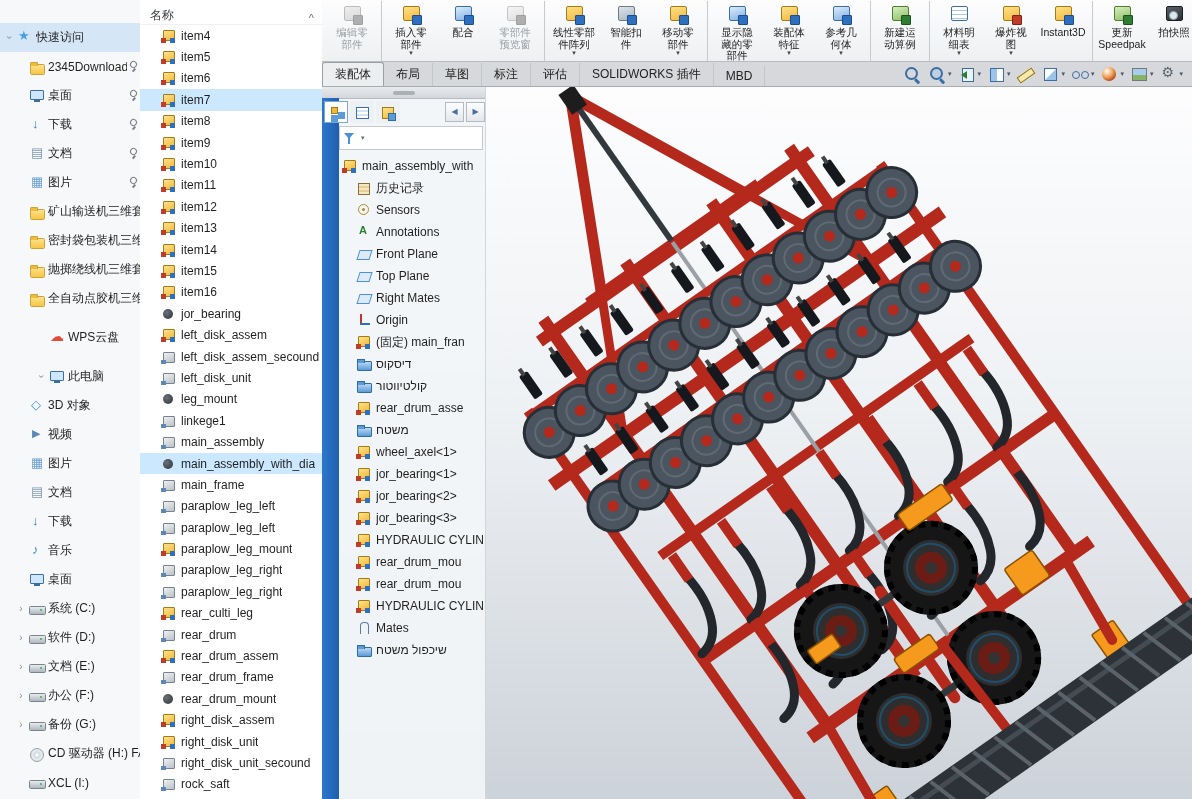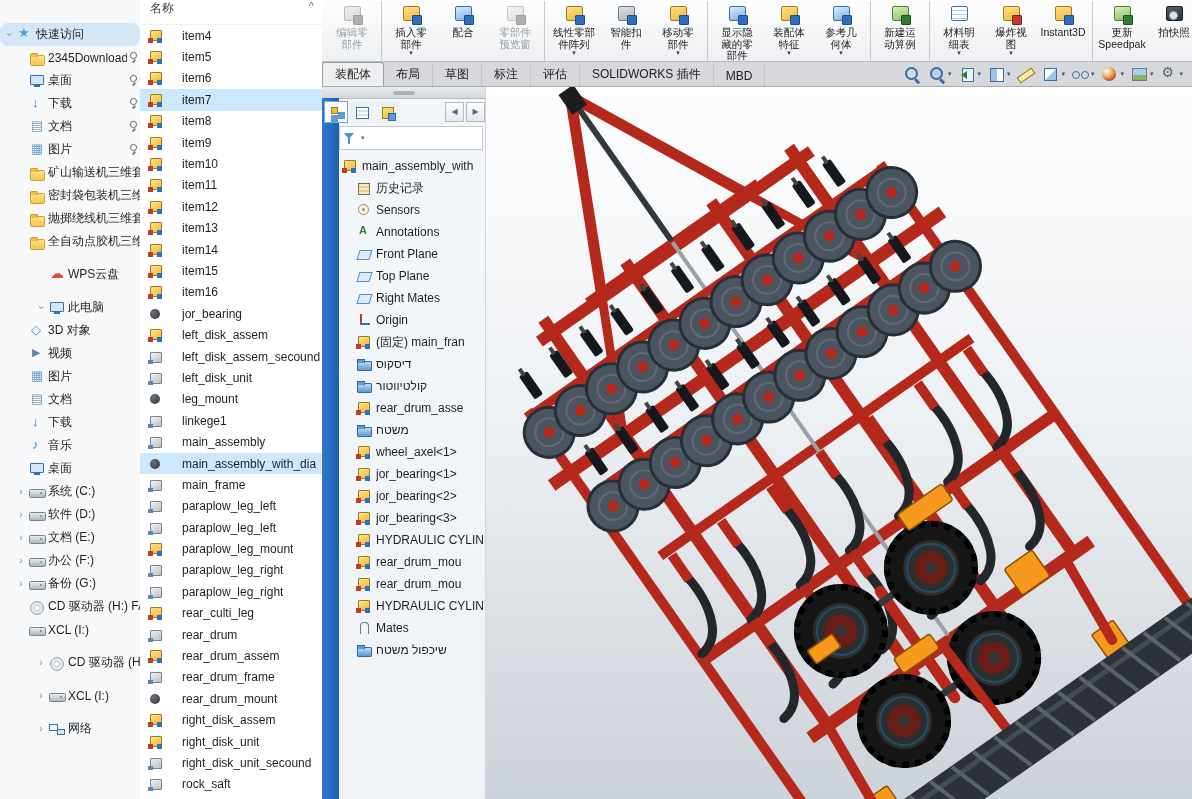--- a/index.html
+++ b/index.html
@@ -2,21 +2,21 @@
 <html style="--machine-red: #b5281c; --disc-gray: #4a5560; --tire-black: #161616; --accent-orange: #f59a1d; --steel: #9aa0a6;"><head>
 <meta charset="utf-8">
 <style>
   html,body{margin:0;padding:0;background:#888;}
   .screen{position:relative;width:1192px;height:799px;overflow:hidden;background:#fff;
           font-family:"Liberation Sans","DejaVu Sans",sans-serif;font-size:12px;color:#1f1f1f;}
 
   
   .explorer-nav{position:absolute;left:0;top:0;width:140px;height:799px;background:#f7f8fa;border-right:1px solid #e3e5e8;overflow:hidden;}
   .nav-list{padding-top:23px;}
-  .nav-row{height:23px;display:flex;align-items:center;gap:3px;padding-left:4px;cursor:default;border-radius:8px;}
+  .nav-row{height:29px;display:flex;align-items:center;gap:3px;padding-left:4px;cursor:default;}
   .nav-row.gap{margin-top:10px;padding-left:36px;}
   .nav-row.lv1{padding-left:16px;}
   .nav-row.selected{background:#d5e7f7;}
   .nlabel{white-space:nowrap;overflow:hidden;flex:1;}
   .chev{width:10px;flex:none;font-size:10px;color:#8a9097;text-align:center;display:inline-block;}
   .chev-down .chev{transform:rotate(90deg);}
   .pin{display:none;width:7px;height:11px;position:relative;flex:none;margin-right:3px;}
   .pinned .pin{display:inline-block;}
   .pin::before{content:"";position:absolute;left:0;top:0;width:5px;height:5px;border:1.5px solid #7b8187;border-radius:50%;transform:rotate(40deg);}
   .pin::after{content:"";position:absolute;left:3px;top:7px;width:1.5px;height:4px;background:#7b8187;transform:rotate(40deg);}
@@ -35,23 +35,23 @@
   .ic-video::before{content:"▶";position:absolute;left:3px;top:-1px;font-size:11px;color:#5b87b5;}
   .ic-music::before{content:"♪";position:absolute;left:3px;top:-2px;font-size:13px;font-weight:bold;color:#3f8fd6;}
   .ic-drive::before{content:"";position:absolute;left:0;top:4px;width:15px;height:7px;background:linear-gradient(#e8ecf0,#aeb6bf);border:1px solid #7c838b;border-radius:1.5px;}
   .ic-drive::after{content:"";position:absolute;right:3px;top:7px;width:2px;height:2px;background:#3fae49;border-radius:50%;}
   .ic-cd::before{content:"";position:absolute;left:1px;top:1px;width:12px;height:12px;border-radius:50%;background:radial-gradient(circle,#fff 18%,#cdd6de 22%,#e8eef3 60%,#b9c2cb);border:1px solid #9aa2aa;}
   .ic-network::before{content:"";position:absolute;left:0;top:2px;width:7px;height:5px;border:1.5px solid #3c6e9f;}
   .ic-network::after{content:"";position:absolute;left:8px;top:7px;width:6px;height:4px;border:1.5px solid #3c6e9f;background:#cfe6fb;}
 
   
   .file-pane{position:absolute;left:140px;top:0;width:182px;height:799px;background:#fff;border-right:1px solid #aeb2b6;overflow:hidden;}
-  .file-header{height:24px;display:flex;align-items:flex-start;padding:0 8px 0 10px;color:#3c4043;border-bottom:1px solid #f0f0f0;}
+  .file-header{height:24px;display:flex;align-items:flex-end;padding:0 8px 0 10px;color:#3c4043;border-bottom:1px solid #f0f0f0;}
   .file-header .sort{margin-left:auto;color:#6a7076;font-size:11px;}
-  .file-row{height:21.4px;display:flex;align-items:center;gap:19px;padding-left:8px;white-space:nowrap;}
+  .file-row{height:21.4px;display:flex;align-items:center;gap:5px;padding-left:21px;white-space:nowrap;}
   .file-row.selected{background:#cce8ff;}
   .fname{overflow:hidden;}
   .ficon{width:15px;height:14px;position:relative;flex:none;}
   .ic-asm::before{content:"";position:absolute;left:2px;top:1px;width:10px;height:9px;background:linear-gradient(150deg,#ffe18a,#f1b93a);border:1px solid #9c7d18;border-radius:1px;}
   .ic-asm::after{content:"";position:absolute;left:0;bottom:0;width:5px;height:5px;background:#c23b2a;box-shadow:9px 0 0 #2f6fc0;}
   .ic-part::before{content:"";position:absolute;left:2px;top:2px;width:10px;height:9px;background:linear-gradient(150deg,#eef1f4,#b9c1c9);border:1px solid #79818a;border-radius:1px;}
   .ic-part::after{content:"";position:absolute;left:0;bottom:0;width:5px;height:4px;background:#5b87b5;}
   .ic-part-dark::before{content:"";position:absolute;left:2px;top:2px;width:10px;height:10px;border-radius:50%;background:radial-gradient(circle at 35% 35%,#6a7078,#2e3338);}
 
   

